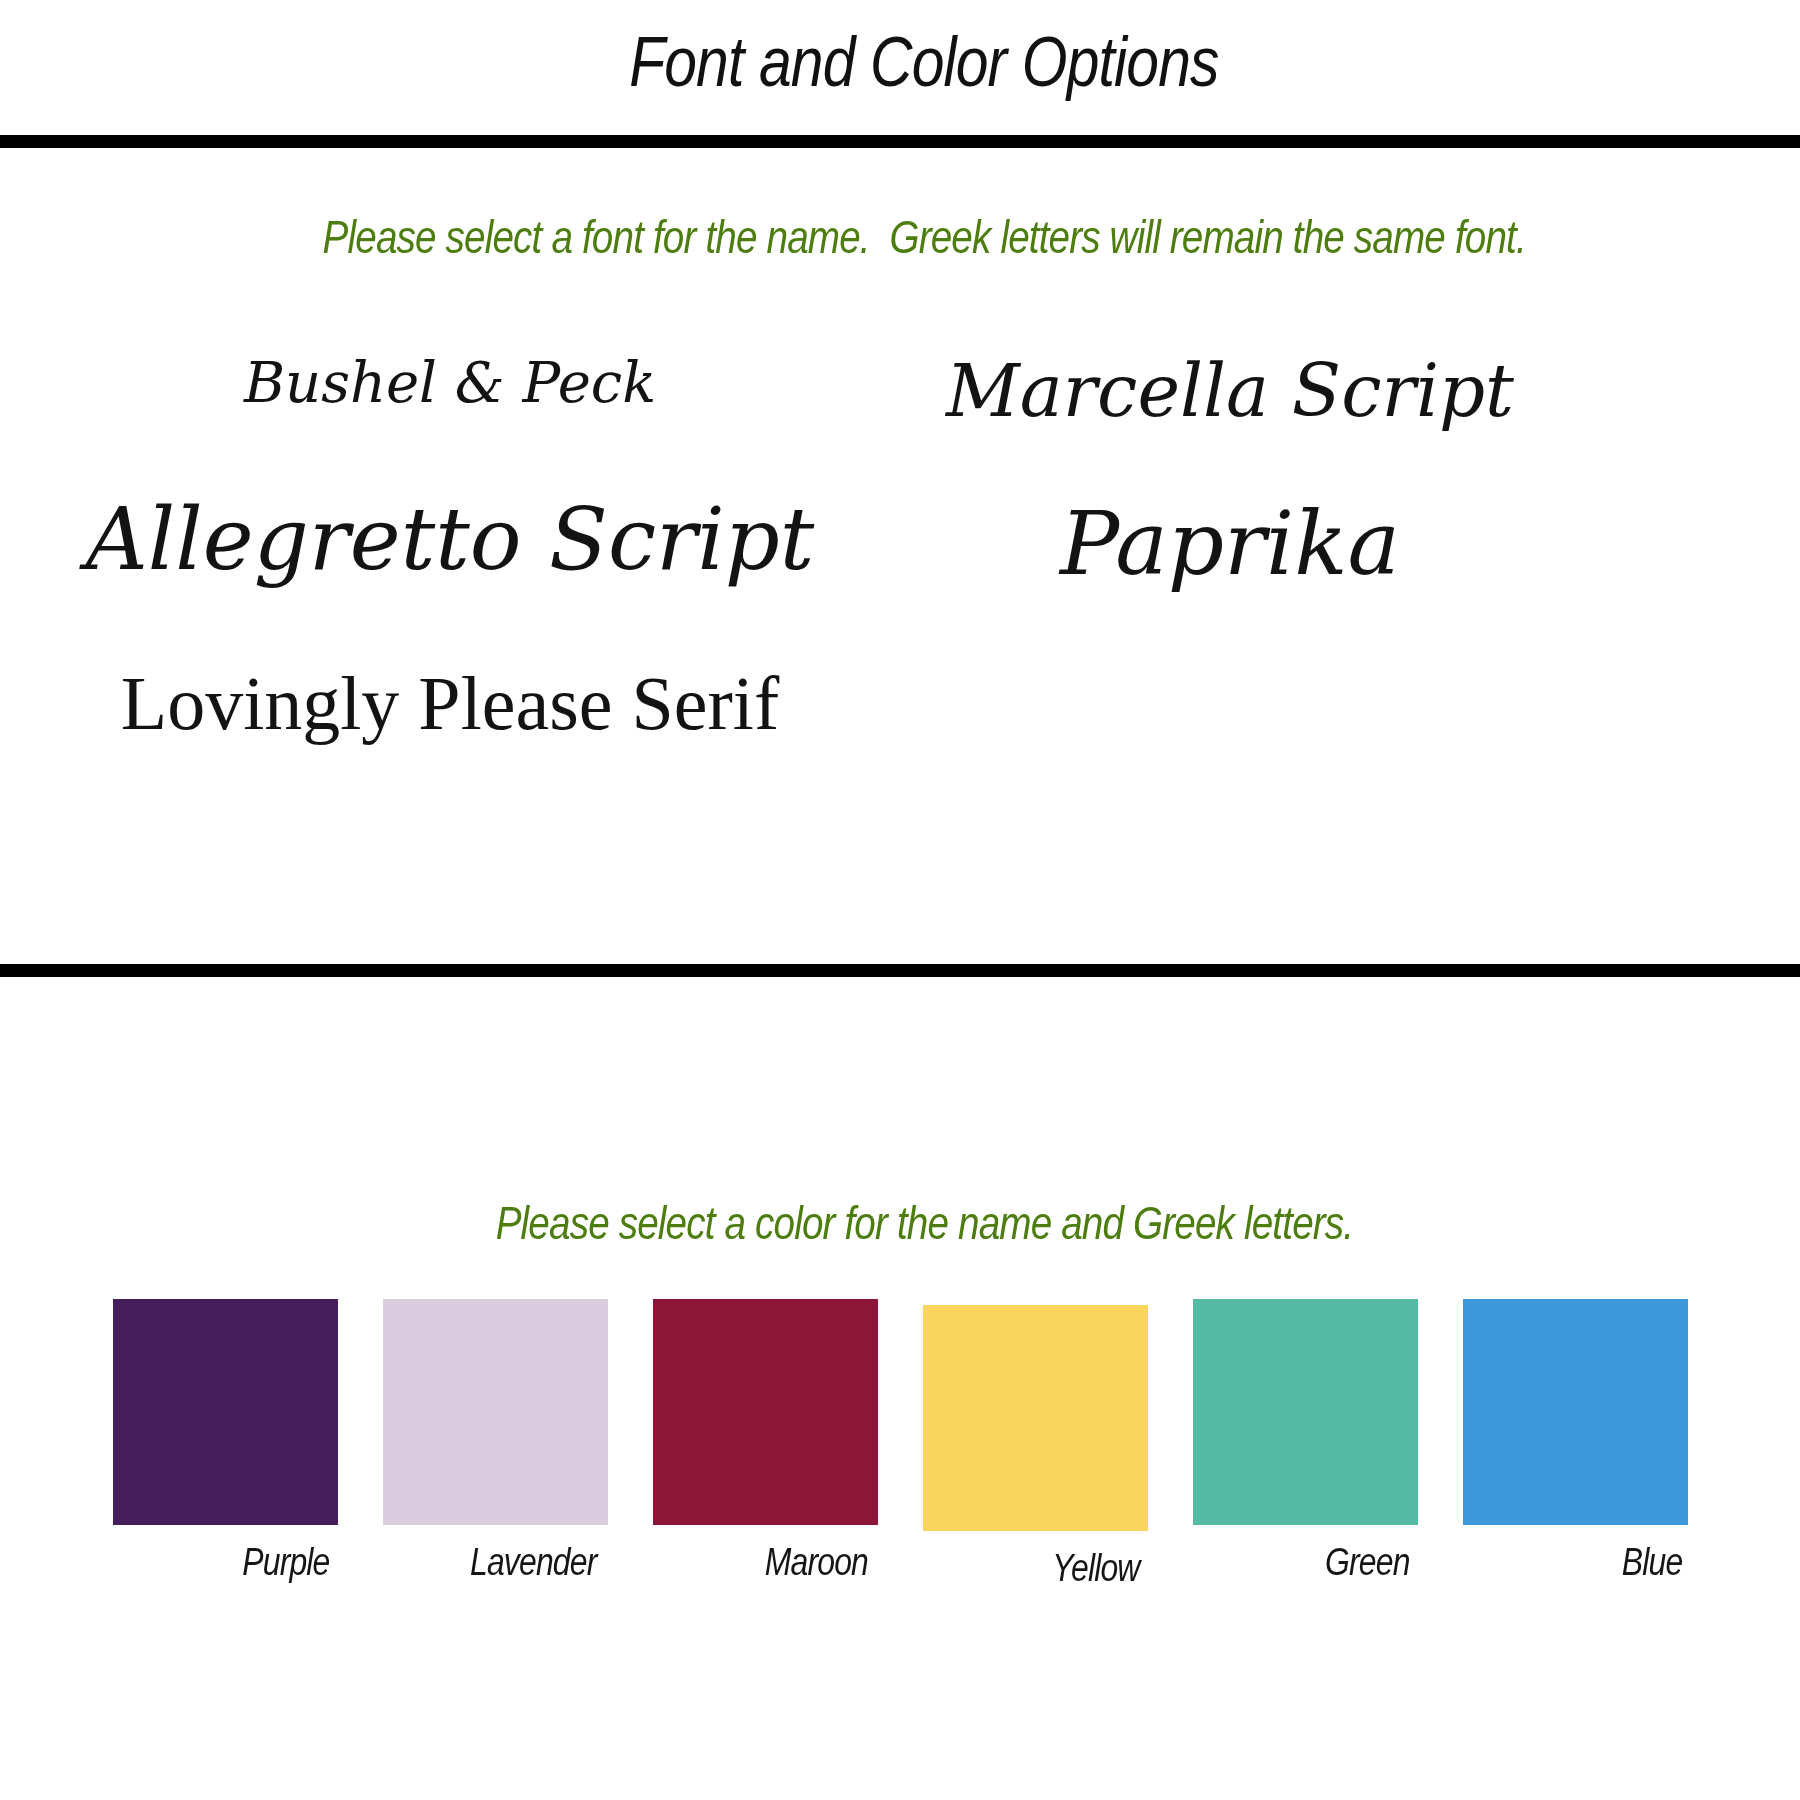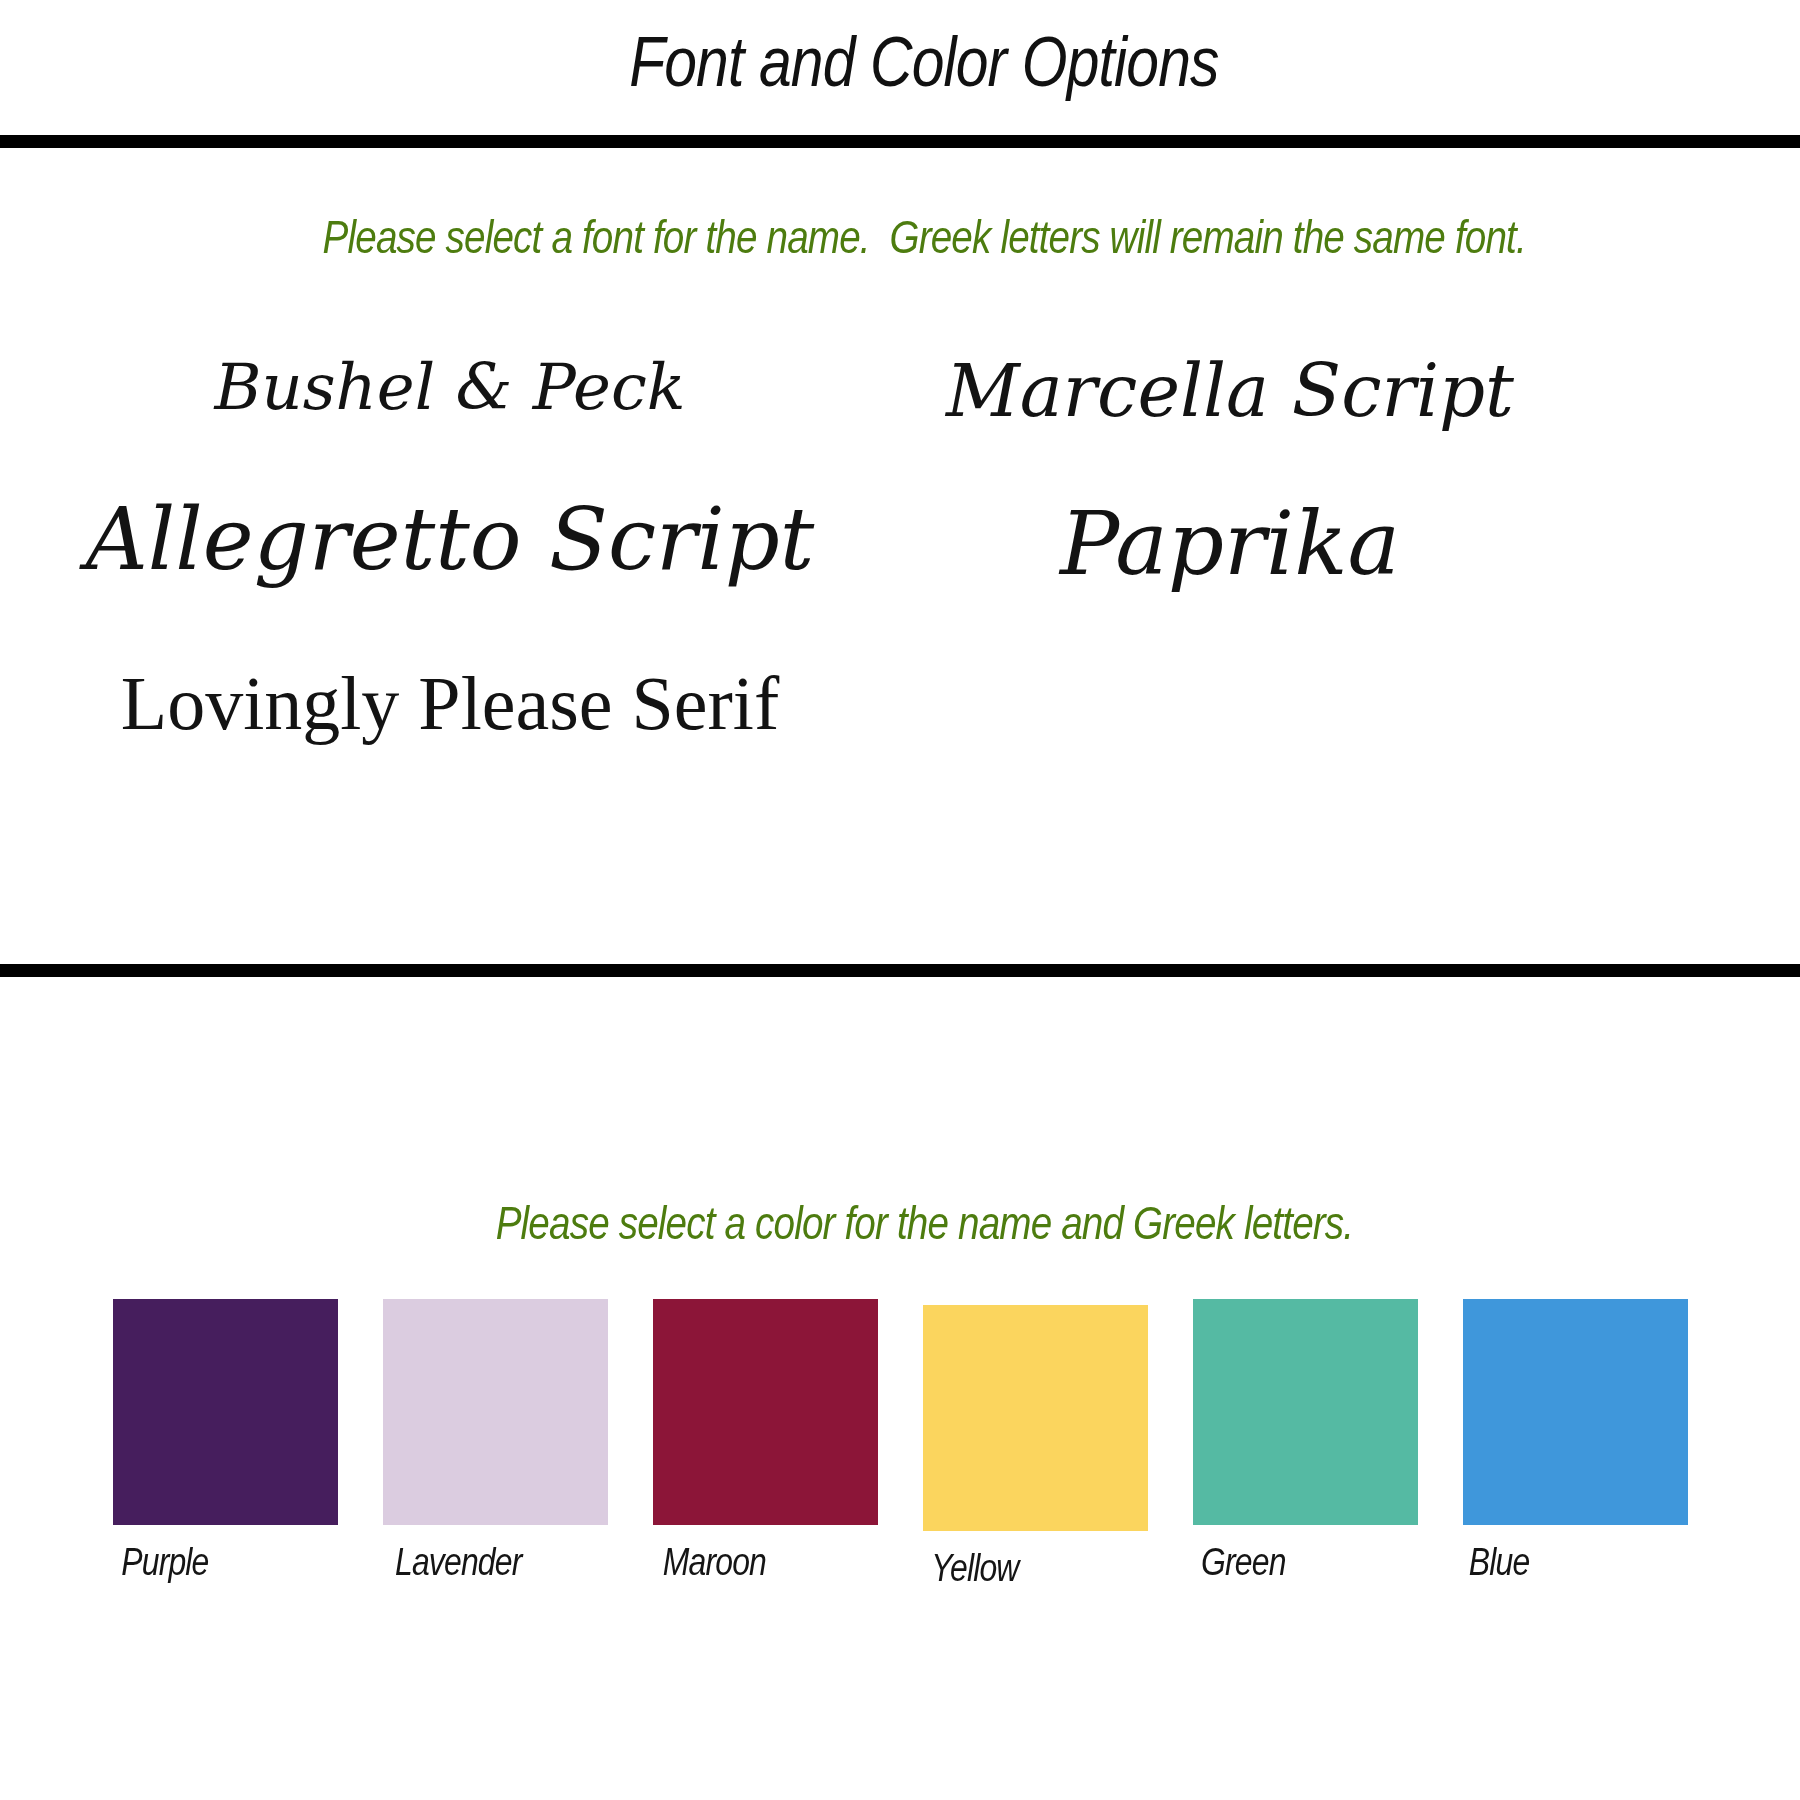--- a/index.html
+++ b/index.html
@@ -66,40 +66,40 @@
   #font-instruction { top: 210px; }
   #color-instruction { top: 1196px; }
 
   .font-sample {
     position: absolute;
     text-align: center;
     color: #131313;
     line-height: 1.1;
     cursor: pointer;
   }
-  #sample-bushel    { left: 90px;   width: 720px; top: 352px; font-size: 64px; }
+  #sample-bushel    { left: 90px;   width: 720px; top: 352px; font-size: 56px; }
   #sample-marcella  { left: 930px;  width: 600px; top: 352px; font-size: 72px; }
   #sample-allegretto{ left: 50px;   width: 800px; top: 492px; font-size: 86px; }
   #sample-paprika   { left: 950px;  width: 560px; top: 496px; font-size: 88px; }
   #sample-lovingly  { left: 20px;   width: 860px; top: 662px;
                       font-size: 76px; font-family: "Liberation Serif", serif;
                       font-style: normal; font-weight: 500; }
   #sample-vigneta   { left: 990px;  width: 580px; top: 658px; font-size: 60px;
                       letter-spacing: 2px; }
   #sample-vigneta .big-v {
     font-size: 112px;
     vertical-align: -12px;
     letter-spacing: -2px;
   }
 
   .swatch-cell {
     position: absolute;
     top: 1299px;
     width: 225px;
-    text-align: left;
+    text-align: right;
     cursor: pointer;
   }
   .swatch-square {
     width: 225px;
     height: 226px;
   }
   .swatch-label {
     margin-top: 16px;
     font-size: 38px;
     color: #151515;

